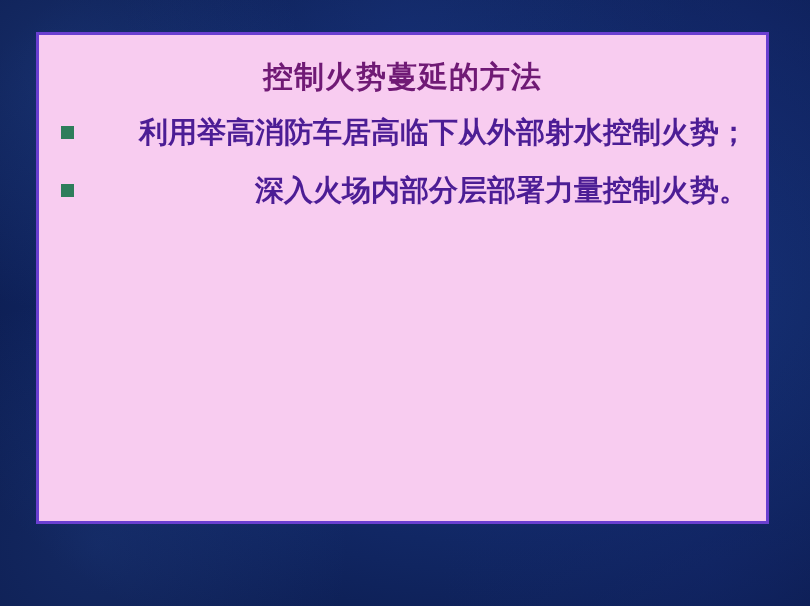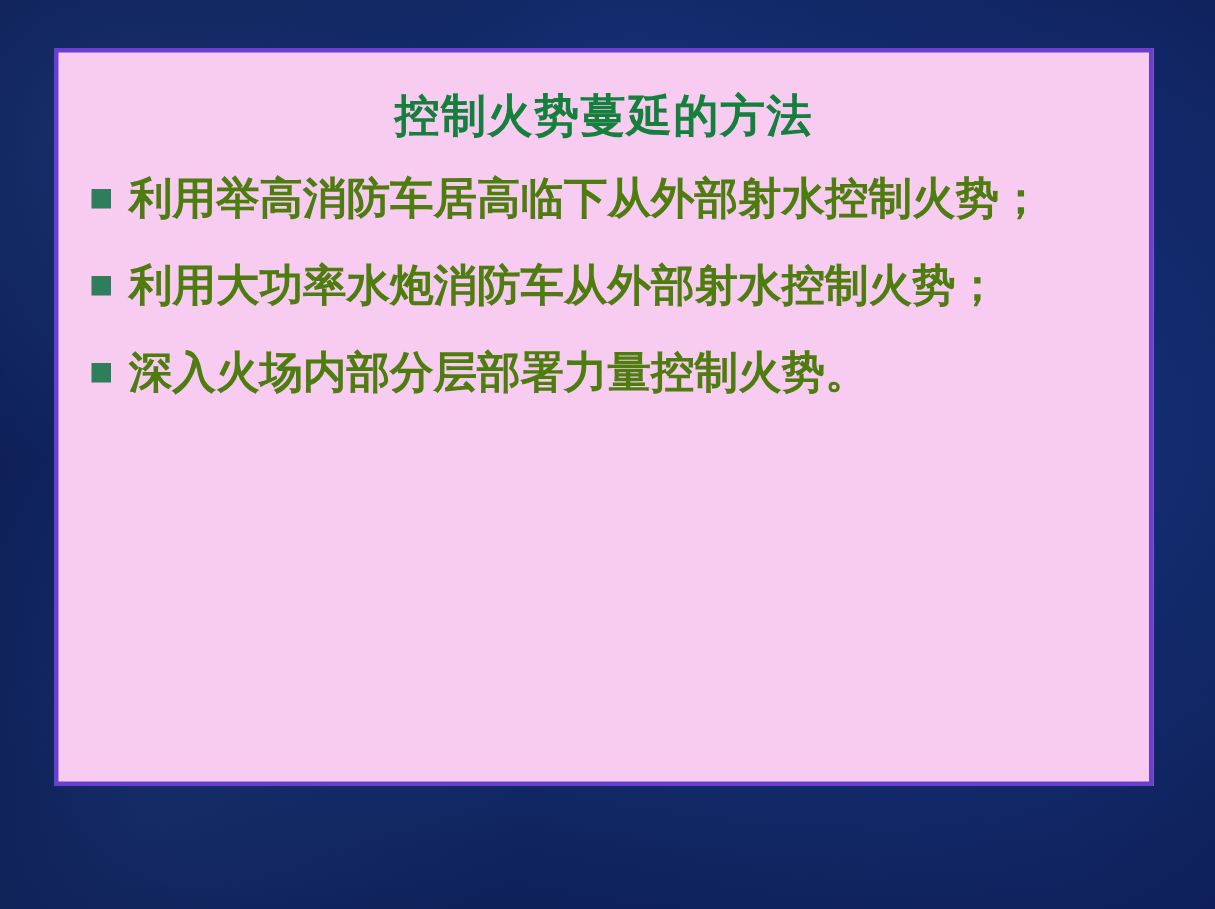--- a/index.html
+++ b/index.html
@@ -41,21 +41,21 @@
     top: 32px;
     width: 733px;
     height: 492px;
     background: #f8ccf0;
     border: 3px solid #6a3fd0;
     box-sizing: border-box;
     z-index: 2;
   }
   .slide-title {
     text-align: center;
-    color: #15803d;
+    color: #701a75;
     font-size: 30px;
     font-weight: bold;
     letter-spacing: 1px;
     margin-top: 22px;
     margin-bottom: 14px;
     font-family: "DejaVu Serif", "Liberation Serif", serif;
   }
   .bullet-list {
     list-style: none;
     margin: 0;
@@ -68,42 +68,39 @@
   }
   .bullet-marker {
     flex: 0 0 auto;
     width: 13px;
     height: 13px;
     background: #2e7d5b;
     margin: 14px 12px 0 12px;
   }
   .bullet-text {
     flex: 1 1 auto;
-    color: #4d7c0f;
+    color: #4c1d95;
     font-size: 29px;
     line-height: 1.42;
     font-weight: bold;
     font-family: "DejaVu Serif", "Liberation Serif", serif;
     letter-spacing: 0px;
+    text-align: right;
   }
 </style>
 </head>
 <body>
 
 <div class="slide">
   <div class="content-box">
     <div class="slide-title">控制火势蔓延的方法</div>
     <ul class="bullet-list">
       <li class="bullet-item">
         <span class="bullet-marker"></span>
         <span class="bullet-text">利用举高消防车居高临下从外部射水控制火势；</span>
       </li>
       <li class="bullet-item">
         <span class="bullet-marker"></span>
-        <span class="bullet-text">利用大功率水炮消防车从外部射水控制火势；</span>
-      </li>
-      <li class="bullet-item">
-        <span class="bullet-marker"></span>
         <span class="bullet-text">深入火场内部分层部署力量控制火势。</span>
       </li>
     </ul>
   </div>
 </div>
 
 </body></html>

